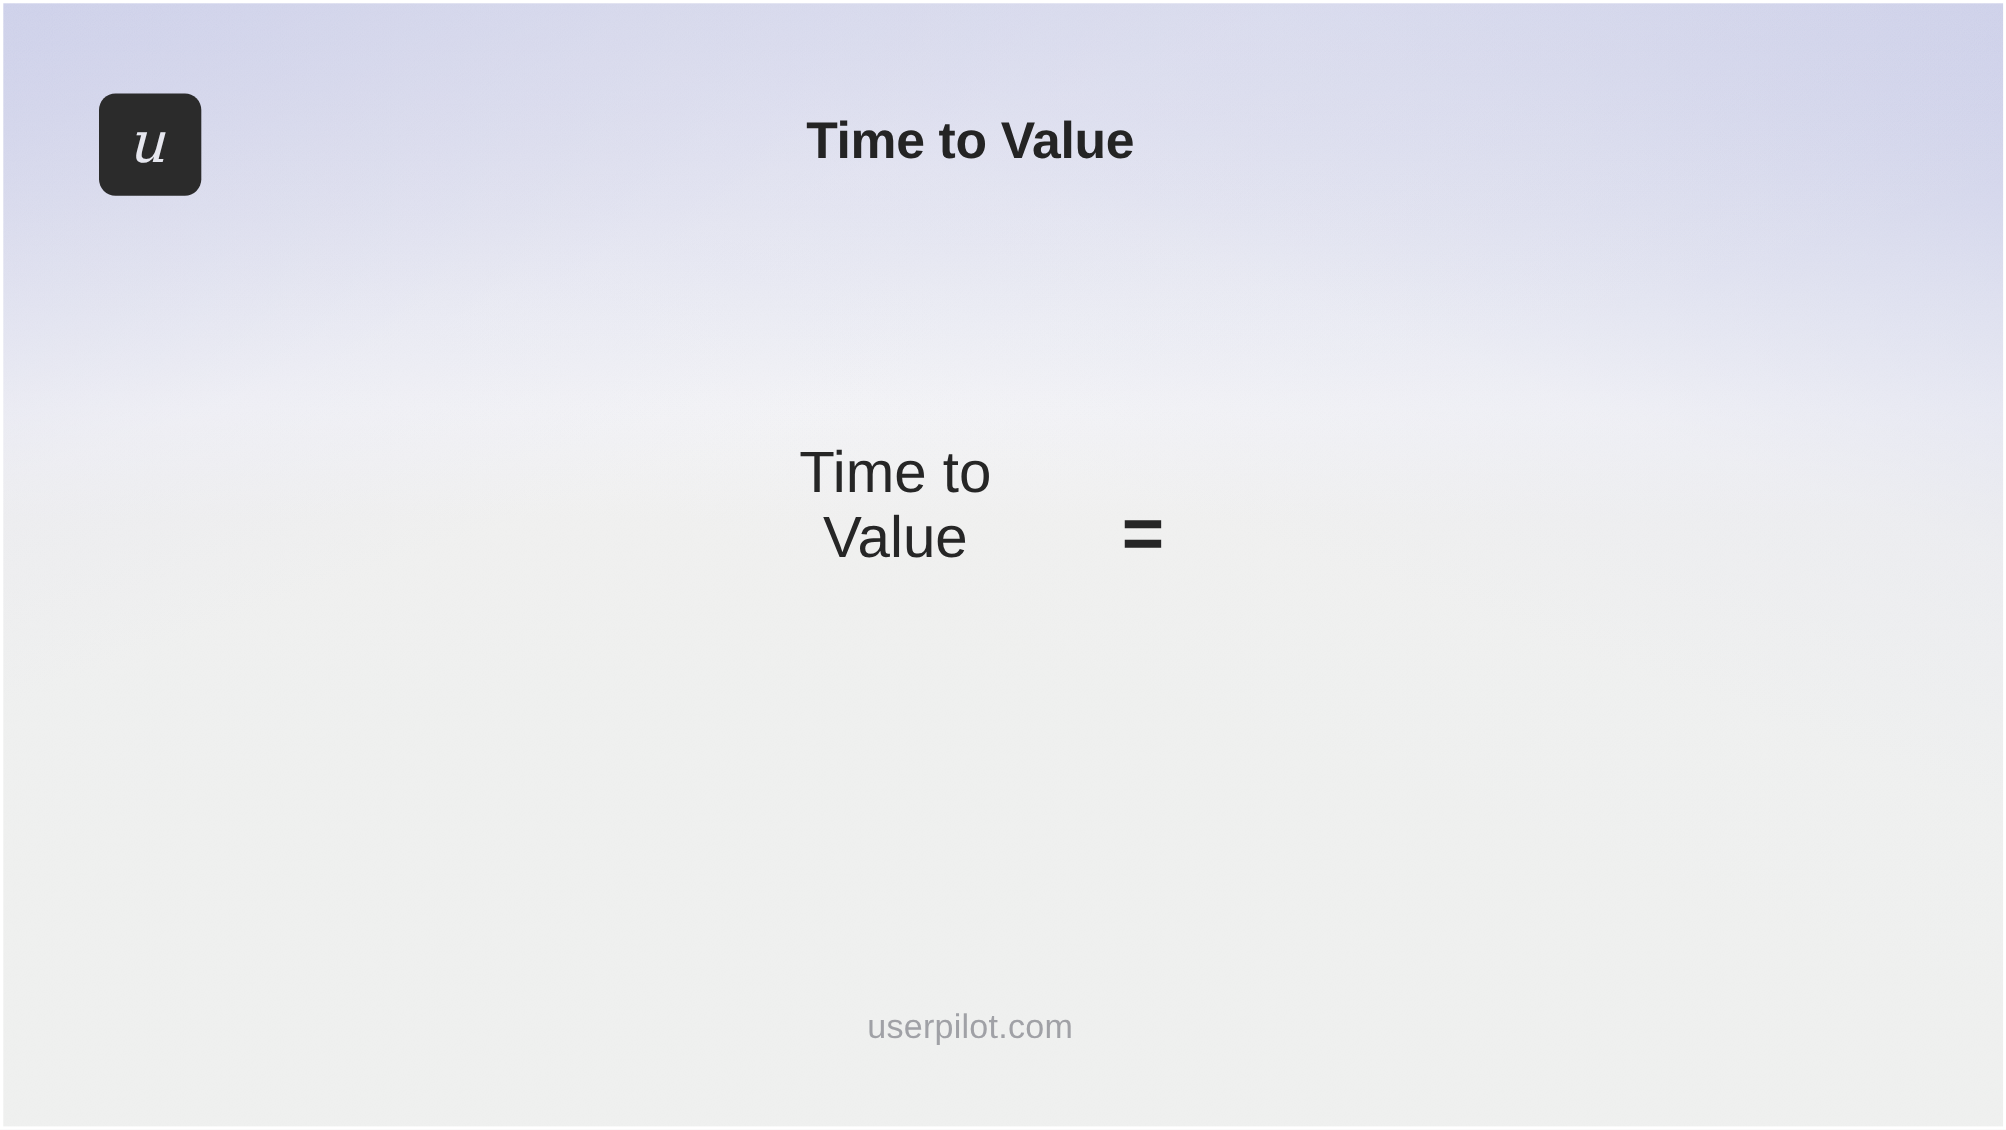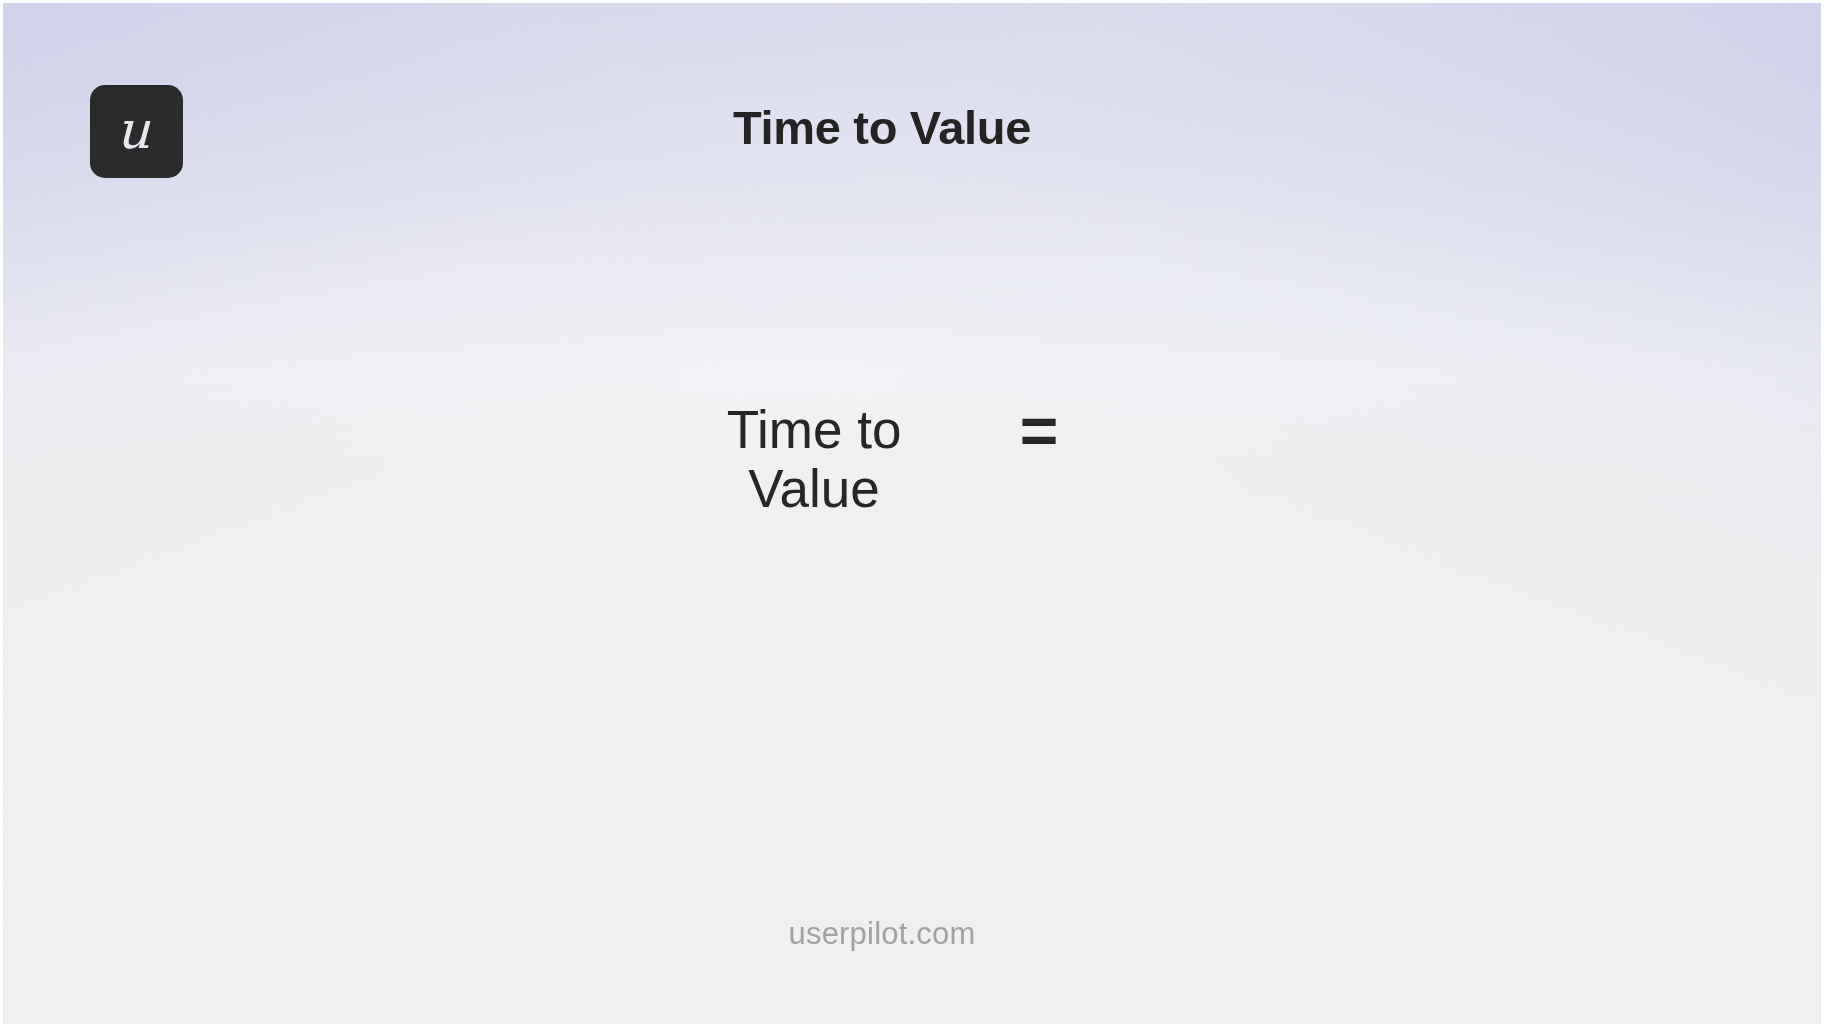--- a/index.html
+++ b/index.html
@@ -122,21 +122,21 @@
     box-sizing: border-box;
   }
 
   
   .equation {
     position: absolute;
     left: 0;
     right: 0;
     top: 400px;
     display: flex;
-    align-items: flex-start;
+    align-items: flex-end;
     justify-content: center;
     gap: 0;
     padding-right: 46px;
     box-sizing: border-box;
   }
 
   .eq-term {
     font-size: 53px;
     line-height: 1.12;
     color: #262626;

